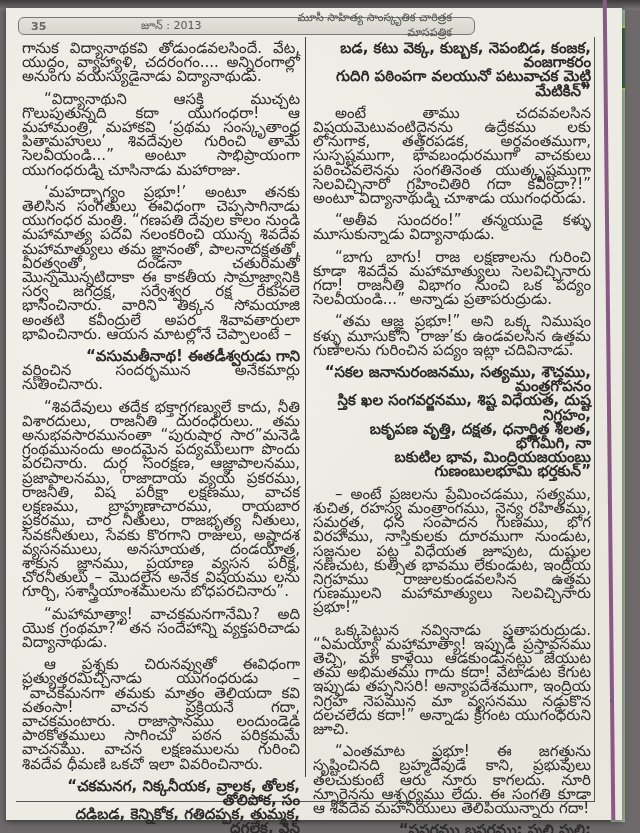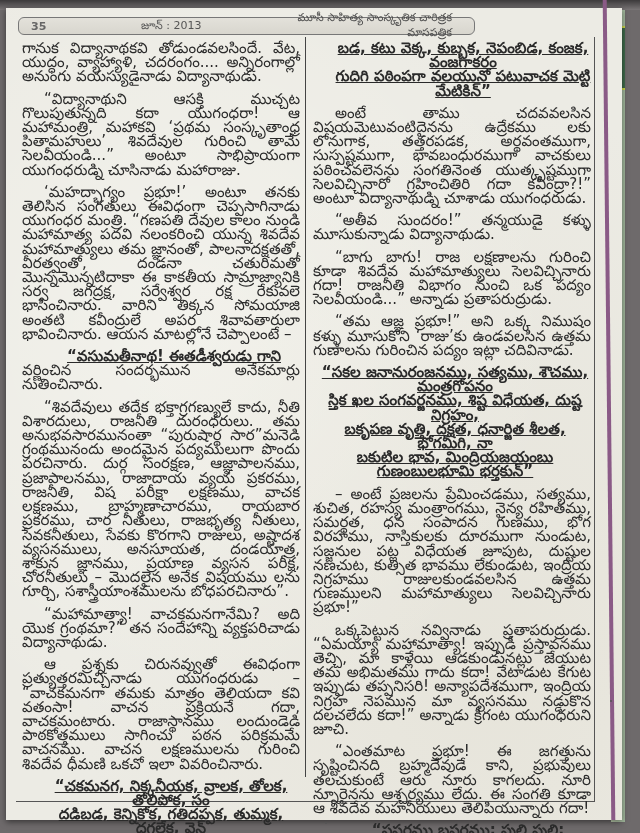--- a/index.html
+++ b/index.html
@@ -57,21 +57,21 @@
   .col {
     position: absolute; top: 41px;
     font-family: "DejaVu Sans", sans-serif;
     font-size: 15px; line-height: 14.2px; color: #2a2a2a;
     text-align: justify;
   }
   .col.left { left: 22px; width: 278px; }
   .col.right { left: 313px; width: 278px; }
   .col p { margin: 0 0 8px 0; text-indent: 22px; }
   .col p.noindent { text-indent: 0; }
-  .verse { margin: 0 0 8px 0; padding-left: 26px; text-align: center; text-decoration: underline; }
+  .verse { margin: 0 0 8px 0; padding-left: 26px; text-align: right; }
   .verse.bold { font-weight: bold; padding-left: 6px; }
   .verse .vl { display: block; }
   .speck { position: absolute; width: 2px; height: 2px; background: #555; border-radius: 1px; }
 </style>
 </head>
 <body>
 
 <div class="top-shadow"></div>
 <div class="edge-strip"></div>
 <div class="edge-green"></div>

